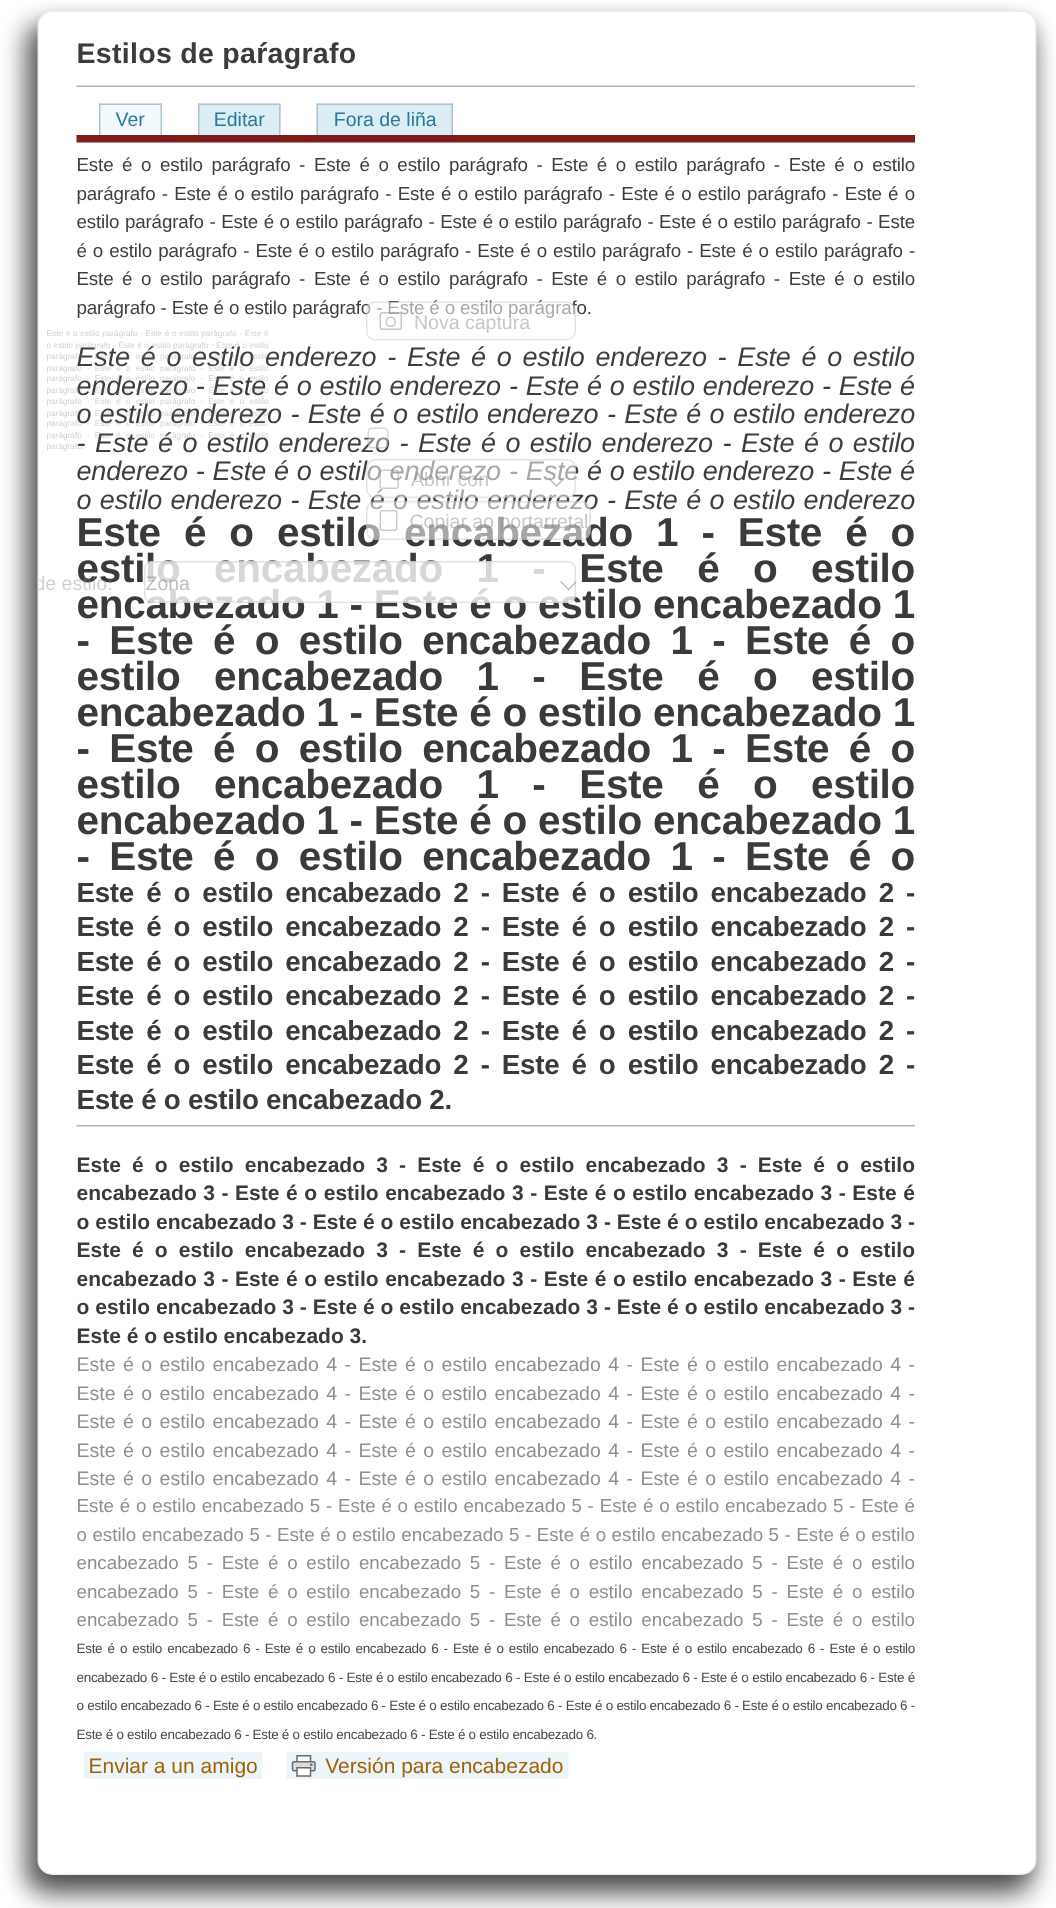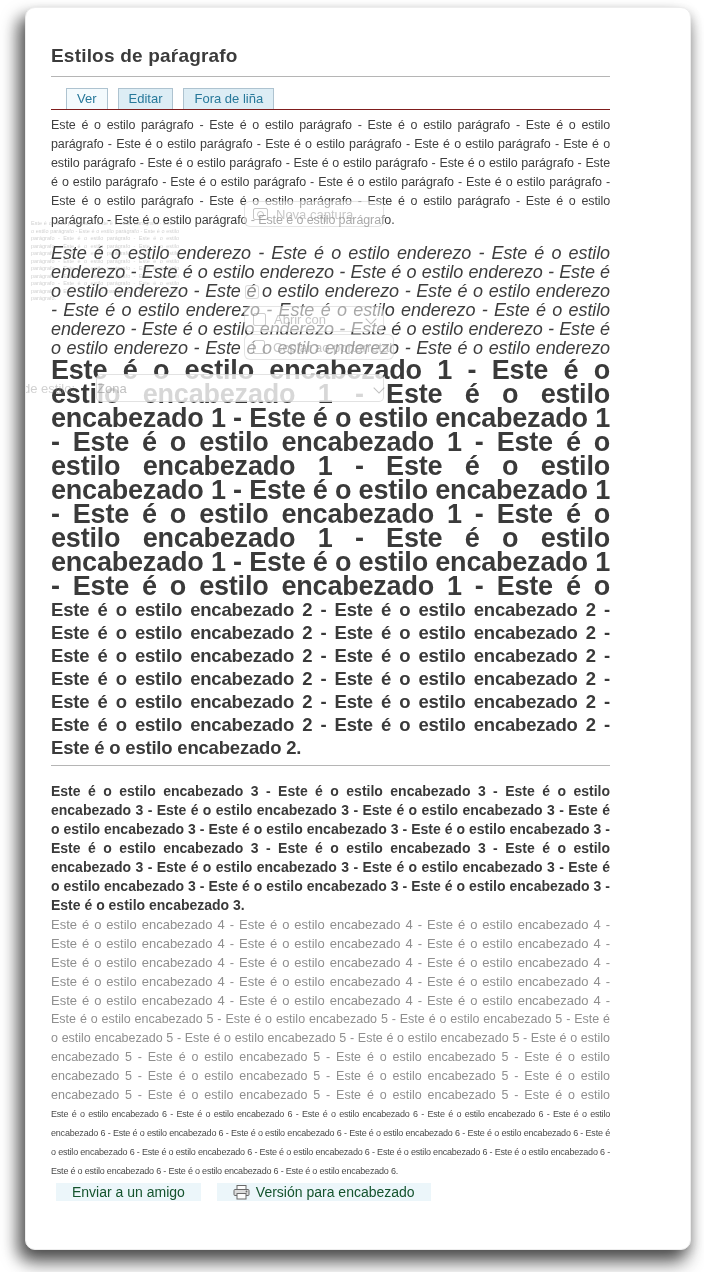--- a/index.html
+++ b/index.html
@@ -7,44 +7,44 @@
     width:704px;height:1272px;position:relative;overflow:hidden;
     background:#ffffff;font-family:"Liberation Sans",sans-serif;
   }
   .card{
     position:absolute;left:25px;top:7px;width:666px;height:1243px;
     box-sizing:border-box;background:#fff;border-radius:10px;
     border:1px solid #ededed;
     box-shadow:-8px 9px 16px rgba(0,0,0,0.50), -2px 14px 18px rgba(0,0,0,0.33), 3px 4px 10px rgba(0,0,0,0.12);
     overflow:hidden;
   }
-  .inner{padding:12px 80px 0 25px;margin-top:19px;}
+  .inner{padding:12px 80px 0 25px;}
   .page-title{margin:6px 0 9px;font-size:19px;font-weight:bold;color:#3b3b3b;letter-spacing:0.2px;}
   .title-rule{border-bottom:1px solid #b5b5b5;margin-bottom:11px;}
-  .tabs{display:flex;align-items:flex-start;gap:10px;padding-left:15px;border-bottom:1px solid #7f1d1d;}
+  .tabs{display:flex;align-items:flex-start;gap:24px;padding-left:15px;border-bottom:5px solid #7f1d1d;}
   .tab{display:inline-block;box-sizing:border-box;border:1px solid #aec3d0;border-bottom:none;
        background:#ddedf5;color:#27789a;font-size:13px;line-height:20px;padding:0 10px;cursor:pointer;}
   .tab.active{background:#f3fafd;}
 
   .sample{text-align:justify;color:#3e3e3e;overflow:hidden;}
   .sample-paragraph{margin:6px 0 14px;font-size:12.5px;line-height:19px;letter-spacing:-0.1px;height:114px;}
   .sample-enderezo{margin:0 0 0 0;font-size:18px;line-height:19px;letter-spacing:-0.1px;font-style:italic;height:114px;}
   .sample-pre{margin:0 0 23px 0;font-family:"DejaVu Sans Mono",monospace;font-size:8.5px;line-height:17px;
               color:#3e3e3e;white-space:pre;width:640px;height:34px;overflow:hidden;}
   .sample-pre span{display:block;}
   .sample-h1{margin:0;font-size:27px;line-height:24px;font-weight:bold;color:#3a3a3a;letter-spacing:-0.2px;height:240px;}
   .sample-h2{margin:0;font-size:18.5px;line-height:23px;font-weight:bold;color:#3a3a3a;letter-spacing:-0.2px;height:161px;}
   hr.rule{border:none;border-top:1px solid #b5b5b5;margin:6px 0 16px 0;}
   .sample-h3{margin:0;font-size:14px;line-height:19px;font-weight:bold;color:#3a3a3a;height:133px;}
   .sample-h4{margin:0;font-size:13px;line-height:19px;color:#8f8f8f;height:95px;}
   .sample-h5{margin:0;font-size:12.5px;line-height:19px;color:#8f8f8f;height:95px;}
   .sample-h6{margin:0;font-size:9px;line-height:19px;font-weight:normal;color:#4a4a4a;letter-spacing:-0.2px;height:76px;}
 
   .footer-links{display:flex;align-items:center;gap:16px;margin:2px 0 0 5px;font-size:14px;}
-  .footer-links a{color:#14532d;text-decoration:none;background:#ecf6fa;padding:1px 16px;cursor:pointer;
+  .footer-links a{color:#a16207;text-decoration:none;background:#ecf6fa;padding:1px 3px;cursor:pointer;
                   display:inline-flex;align-items:center;gap:6px;}
 
   
   .ghost{position:absolute;left:0;top:0;right:0;bottom:0;pointer-events:none;}
   .ghost-row{position:absolute;left:218px;width:140px;height:26px;border-radius:6px;
              background:rgba(255,255,255,0.55);border:1px solid rgba(130,130,130,0.22);
              display:flex;align-items:center;gap:8px;padding:0 8px;box-sizing:border-box;
              color:rgba(130,130,130,0.45);font-size:13px;overflow:hidden;white-space:nowrap;}
   .g-cam{width:13px;height:10px;border:1px solid rgba(130,130,130,0.45);border-radius:2px;position:relative;flex:0 0 auto;}
   .g-cam::after{content:"";position:absolute;left:3px;top:1.5px;width:5px;height:5px;border:1px solid rgba(130,130,130,0.45);border-radius:50%;}

